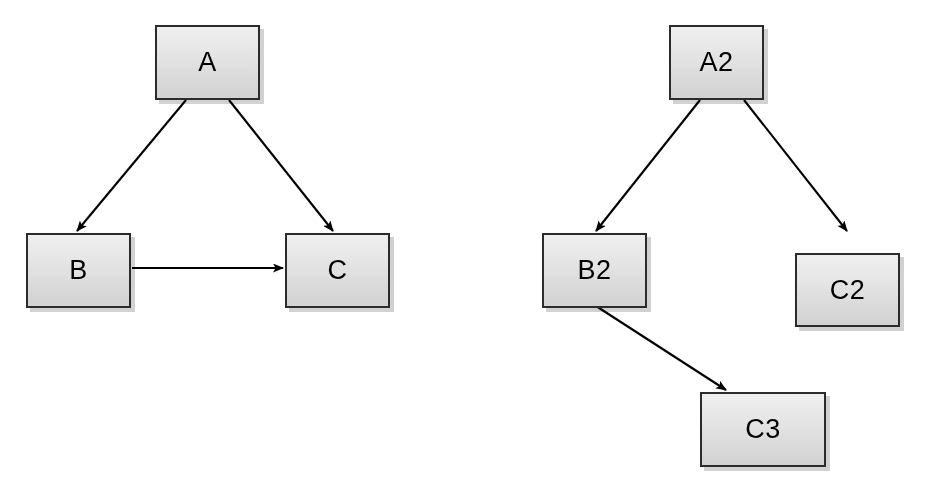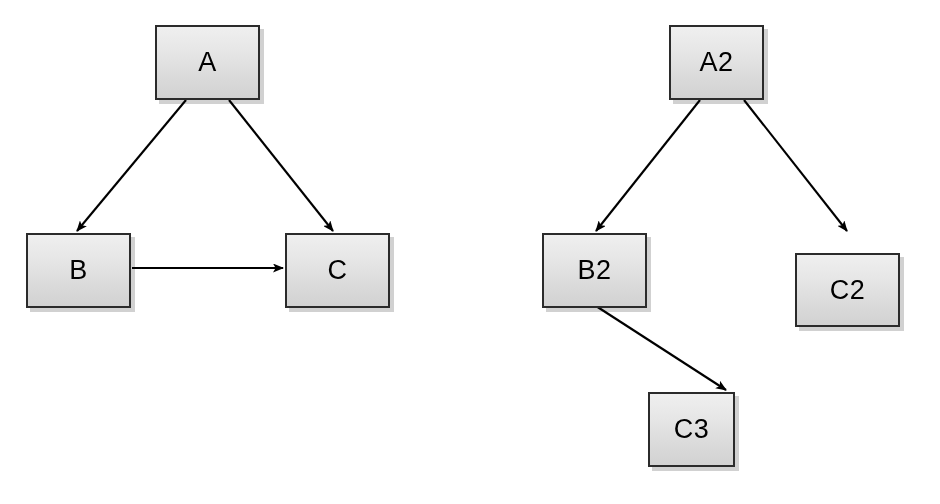--- a/index.html
+++ b/index.html
@@ -79,18 +79,18 @@
       </div>
       <div class="node" style="left: 669px; top: 25px; width: 95px; height: 75px;">
         <span class="node-label">A2</span>
       </div>
       <div class="node" style="left: 542px; top: 233px; width: 105px; height: 75px;">
         <span class="node-label">B2</span>
       </div>
       <div class="node" style="left: 795px; top: 233px; width: 105px; height: 74px; margin-top: 20px;">
         <span class="node-label">C2</span>
       </div>
-      <div class="node" style="left: 648px; top: 392px; width: 87px; height: 75px;">
+      <div class="node" style="left: 700px; top: 392px; width: 126px; height: 75px;">
         <span class="node-label">C3</span>
       </div>
     </div>
 
 </div>
 
 </body></html>

